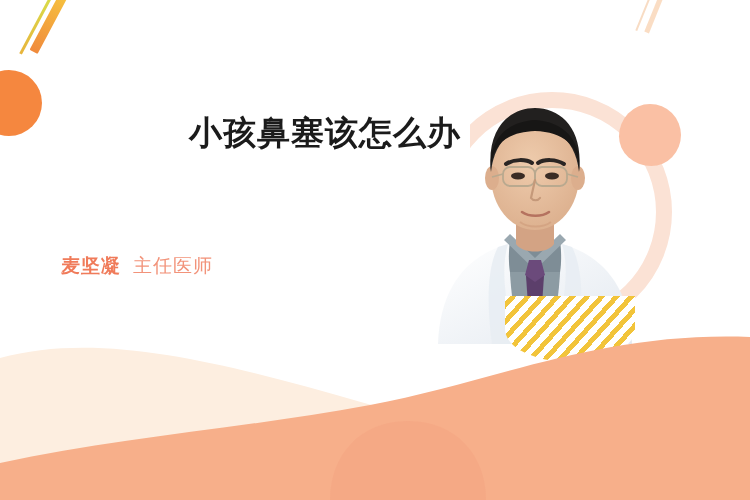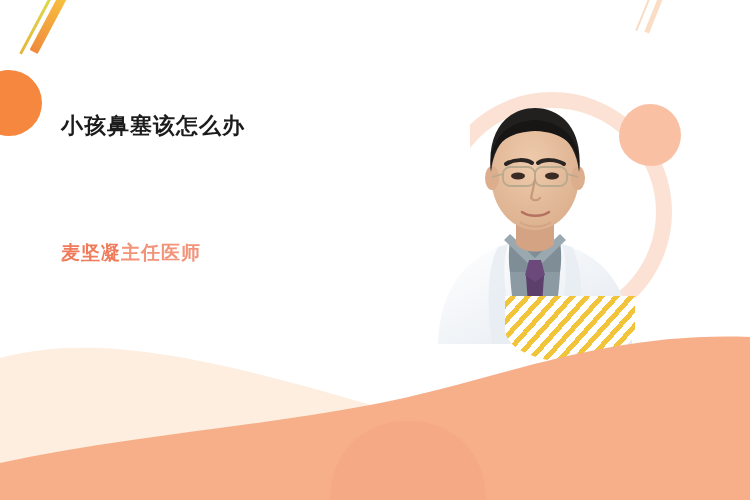--- a/index.html
+++ b/index.html
@@ -139,43 +139,44 @@
   #portrait svg { display: block; }
 
   
   #text-block {
     position: absolute;
     left: 61px;
     top: 112px;
     width: 400px;
   }
   #title {
-    font-size: 22px;
+    font-size: 33px;
     font-weight: 700;
     color: #1b1b1b;
     letter-spacing: 1px;
     line-height: 1.25;
     white-space: nowrap;
+    text-align: right;
   }
   #byline {
     margin-top: 100px;
     white-space: nowrap;
   }
   #doctor-name {
     font-size: 19px;
     font-weight: 700;
     color: #F07B5A;
     letter-spacing: 1px;
   }
   #doctor-rank {
     font-size: 19px;
-    font-weight: 700;
+    font-weight: 400;
     color: #F2937A;
     letter-spacing: 1px;
-    margin-left: 0;
+    margin-left: 12px;
   }
   #affiliation {
     margin-top: 12px;
     font-size: 19px;
     font-weight: 400;
     color: #F2937A;
     letter-spacing: 1px;
     white-space: nowrap;
   }
   #department { margin-left: 10px; }

